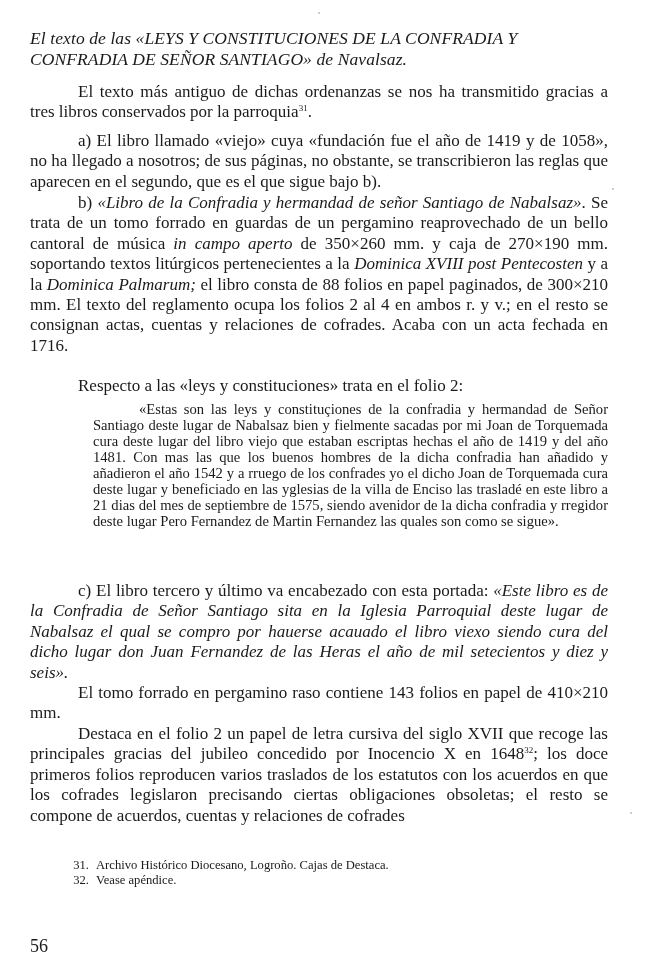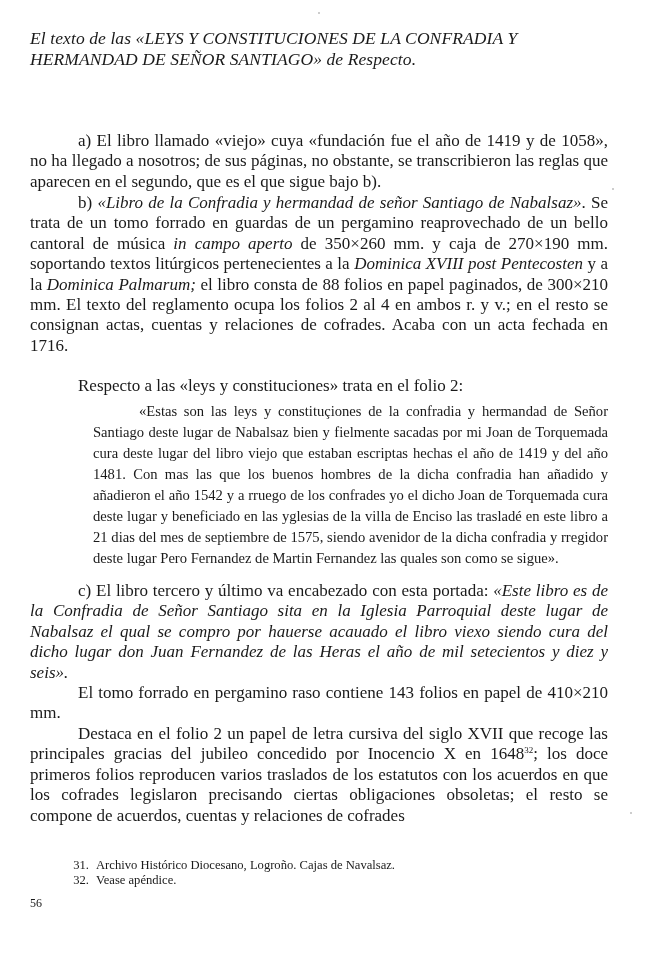--- a/index.html
+++ b/index.html
@@ -16,70 +16,71 @@
     letter-spacing: 0.1px;
   }
   .body-text {
     position: absolute; left: 30px; width: 578px;
     font-size: 17px; line-height: 20.4px;
     text-align: justify;
   }
   .body-text.indent { text-indent: 48px; }
   .quote {
     position: absolute; left: 93px; width: 515px;
-    font-size: 14.6px; line-height: 21px; text-align: justify;
+    font-size: 14.6px; line-height: 16px; text-align: justify;
     text-indent: 46px;
   }
   i { font-style: italic; }
   sup { font-size: 9px; vertical-align: 6px; line-height: 0; }
   .footnotes {
     position: absolute; left: 66px; top: 858px; width: 500px;
     font-size: 12.6px; line-height: 15px; text-align: center;
   }
   .fn { display: flex; }
   .fn-num { width: 30px; }
   .page-number {
-    position: absolute; left: 30px; top: 896px;
-    font-size: 12px;
+    position: absolute; left: 30px; top: 936px;
+    font-size: 18px;
   }
   .speck { position: absolute; width: 2px; height: 2px; background: #bdbdbd; border-radius: 50%; }
 </style>
 </head>
 <body>
 
 <div class="page">
 
   <span class="speck" style="left:318px;top:12px;"></span>
   <span class="speck" style="left:612px;top:188px;"></span>
   <span class="speck" style="left:630px;top:812px;"></span>
 
   <div class="title">
     <div>El texto de las «LEYS Y CONSTITUCIONES DE LA CONFRADIA Y</div>
-    <div>HERMANDAD DE SEÑOR SANTIAGO» de Respecto.</div>
+    <div>CONFRADIA DE SEÑOR SANTIAGO» de Navalsaz.</div>
   </div>
 
+  <p class="body-text indent" style="top:82px;margin:0;"><span>El texto más antiguo de dichas ordenanzas se nos ha transmitido gracias a tres libros conservados por la parroquia</span><sup>31</sup><span>.</span></p>
 
   <p class="body-text indent" style="top:131px;margin:0;">a)  El libro llamado «viejo» cuya «fundación fue el año de 1419 y de 1058», no ha llegado a nosotros; de sus páginas, no obstante, se transcribieron las reglas que aparecen en el segundo, que es el que sigue bajo b).</p>
 
   <p class="body-text indent" style="top:193px;margin:0;"><span>b)  </span><i>«Libro de la Confradia y hermandad de señor Santiago de Nabalsaz»</i><span>. Se trata de un tomo forrado en guardas de un pergamino reaprovechado de un bello cantoral de música </span><i>in campo aperto</i><span> de 350×260 mm. y caja de 270×190 mm. soportando textos litúrgicos pertenecientes a la </span><i>Dominica XVIII post Pentecosten</i><span> y a la </span><i>Dominica Palmarum;</i><span> el libro consta de 88 folios en papel paginados, de 300×210 mm. El texto del reglamento ocupa los folios 2 al 4 en ambos r. y v.; en el resto se consignan actas, cuentas y relaciones de cofrades. Acaba con un acta fechada en 1716.</span></p>
 
   <p class="body-text indent" style="top:376px;margin:0;">Respecto a las «leys y constituciones» trata en el folio 2:</p>
 
   <p class="quote" style="top:401px;margin:0;">«Estas son las leys y constituçiones de la confradia y hermandad de Señor Santiago deste lugar de Nabalsaz bien y fielmente sacadas por mi Joan de Torquemada cura deste lugar del libro viejo que estaban escriptas hechas el año de 1419 y del año 1481. Con mas las que los buenos hombres de la dicha confradia han añadido y añadieron el año 1542 y a rruego de los confrades yo el dicho Joan de Torquemada cura deste lugar y beneficiado en las yglesias de la villa de Enciso las trasladé en este libro a 21 dias del mes de septiembre de 1575, siendo avenidor de la dicha confradia y rregidor deste lugar Pero Fernandez de Martin Fernandez las quales son como se sigue».</p>
 
   <p class="body-text indent" style="top:581px;margin:0;"><span>c)  El libro tercero y último va encabezado con esta portada: </span><i>«Este libro es de la Confradia de Señor Santiago sita en la Iglesia Parroquial deste lugar de Nabalsaz el qual se compro por hauerse acauado el libro viexo siendo cura del dicho lugar don Juan Fernandez de las Heras el año de mil setecientos y diez y seis».</i></p>
 
   <p class="body-text indent" style="top:683px;margin:0;">El tomo forrado en pergamino raso contiene 143 folios en papel de 410×210 mm.</p>
 
   <p class="body-text indent" style="top:724px;margin:0;"><span>Destaca en el folio 2 un papel de letra cursiva del siglo XVII que recoge las principales gracias del jubileo concedido por Inocencio X en 1648</span><sup>32</sup><span>; los doce primeros folios reproducen varios traslados de los estatutos con los acuerdos en que los cofrades legislaron precisando ciertas obligaciones obsoletas; el resto se compone de acuerdos, cuentas y relaciones de cofrades</span></p>
 
   <div class="footnotes">
     <div class="fn">
       <span class="fn-num">31.</span>
-      <span>Archivo Histórico Diocesano, Logroño. Cajas de Navalsaz.</span>
+      <span>Archivo Histórico Diocesano, Logroño. Cajas de Destaca.</span>
     </div>
     <div class="fn">
       <span class="fn-num">32.</span>
       <span>Vease apéndice.</span>
     </div>
   </div>
 
   <div class="page-number">56</div>
 </div>
 

